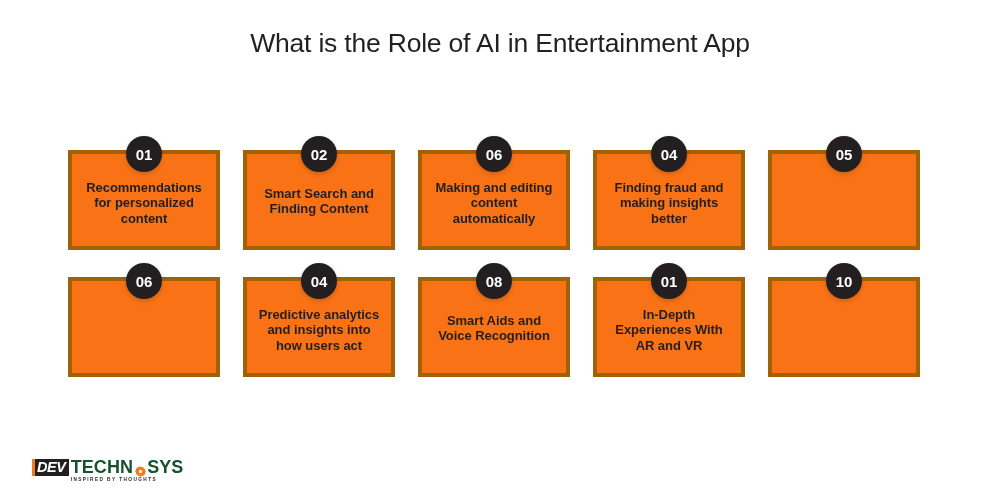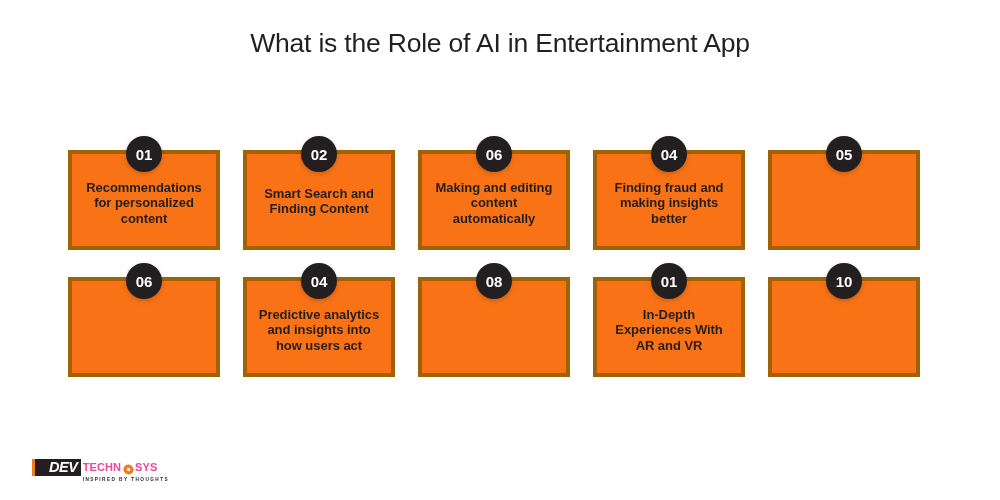--- a/index.html
+++ b/index.html
@@ -110,21 +110,21 @@
     height: 26px;
   }
   .logo-dev {
     position: relative;
     background: #231f20;
     color: #ffffff;
     font-size: 14.5px;
     font-weight: 700;
     line-height: 17px;
     height: 17px;
-    padding: 0 3px 0 17px;
+    padding: 0 3px 0 5px;
     letter-spacing: -0.4px;
     display: flex;
     align-items: center;
     font-style: italic;
   }
   .logo-dev::before {
     content: "";
     position: absolute;
     left: 0;
     top: 0;
@@ -134,24 +134,24 @@
   }
   .logo-right {
     display: flex;
     flex-direction: column;
     margin-left: 2px;
   }
   .logo-word {
     display: flex;
     align-items: center;
     height: 17px;
-    font-size: 11px;
+    font-size: 18px;
     font-weight: 700;
     letter-spacing: 0.1px;
-    color: #ec4899;
+    color: #14532d;
     line-height: 17px;
   }
   .logo-gear {
     display: inline-block;
     width: 11px;
     height: 11px;
     margin: 0 1.5px;
     position: relative;
     top: 0.5px;
   }
@@ -210,20 +210,21 @@
         <div class="card-badge">06</div>
       </div>
 
       <div class="card">
         <div class="card-badge">04</div>
         <div class="card-label pad-top">Predictive analytics and insights into how users act</div>
       </div>
 
       <div class="card">
         <div class="card-badge">08</div>
+        <div class="card-label">Smart Aids and Voice Recognition</div>
       </div>
 
       <div class="card">
         <div class="card-badge">01</div>
         <div class="card-label pad-top">In-Depth Experiences With AR and VR</div>
       </div>
 
       <div class="card">
         <div class="card-badge">10</div>
       </div>

